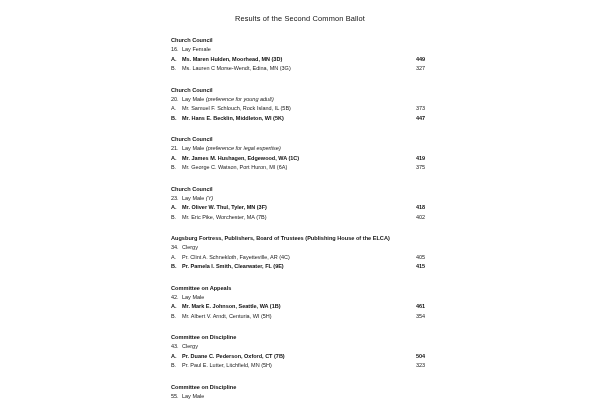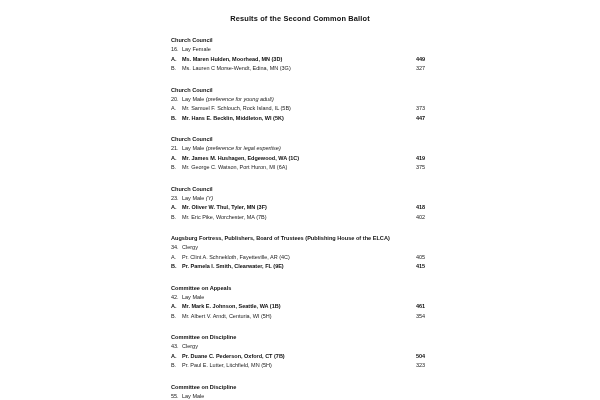--- a/index.html
+++ b/index.html
@@ -16,21 +16,21 @@
   }
   .page {
     position: relative;
     width: 600px;
     height: 400px;
     box-sizing: border-box;
   }
   .doc-title {
     text-align: center;
     font-size: 7.4px;
-    font-weight: bold;
+    font-weight: normal;
     letter-spacing: 0.15px;
     padding-top: 14px;
     color: #111111;
   }
   .content {
     margin-left: 171px;
     margin-right: 130px;
     padding-top: 13px;
   }
   .section {

